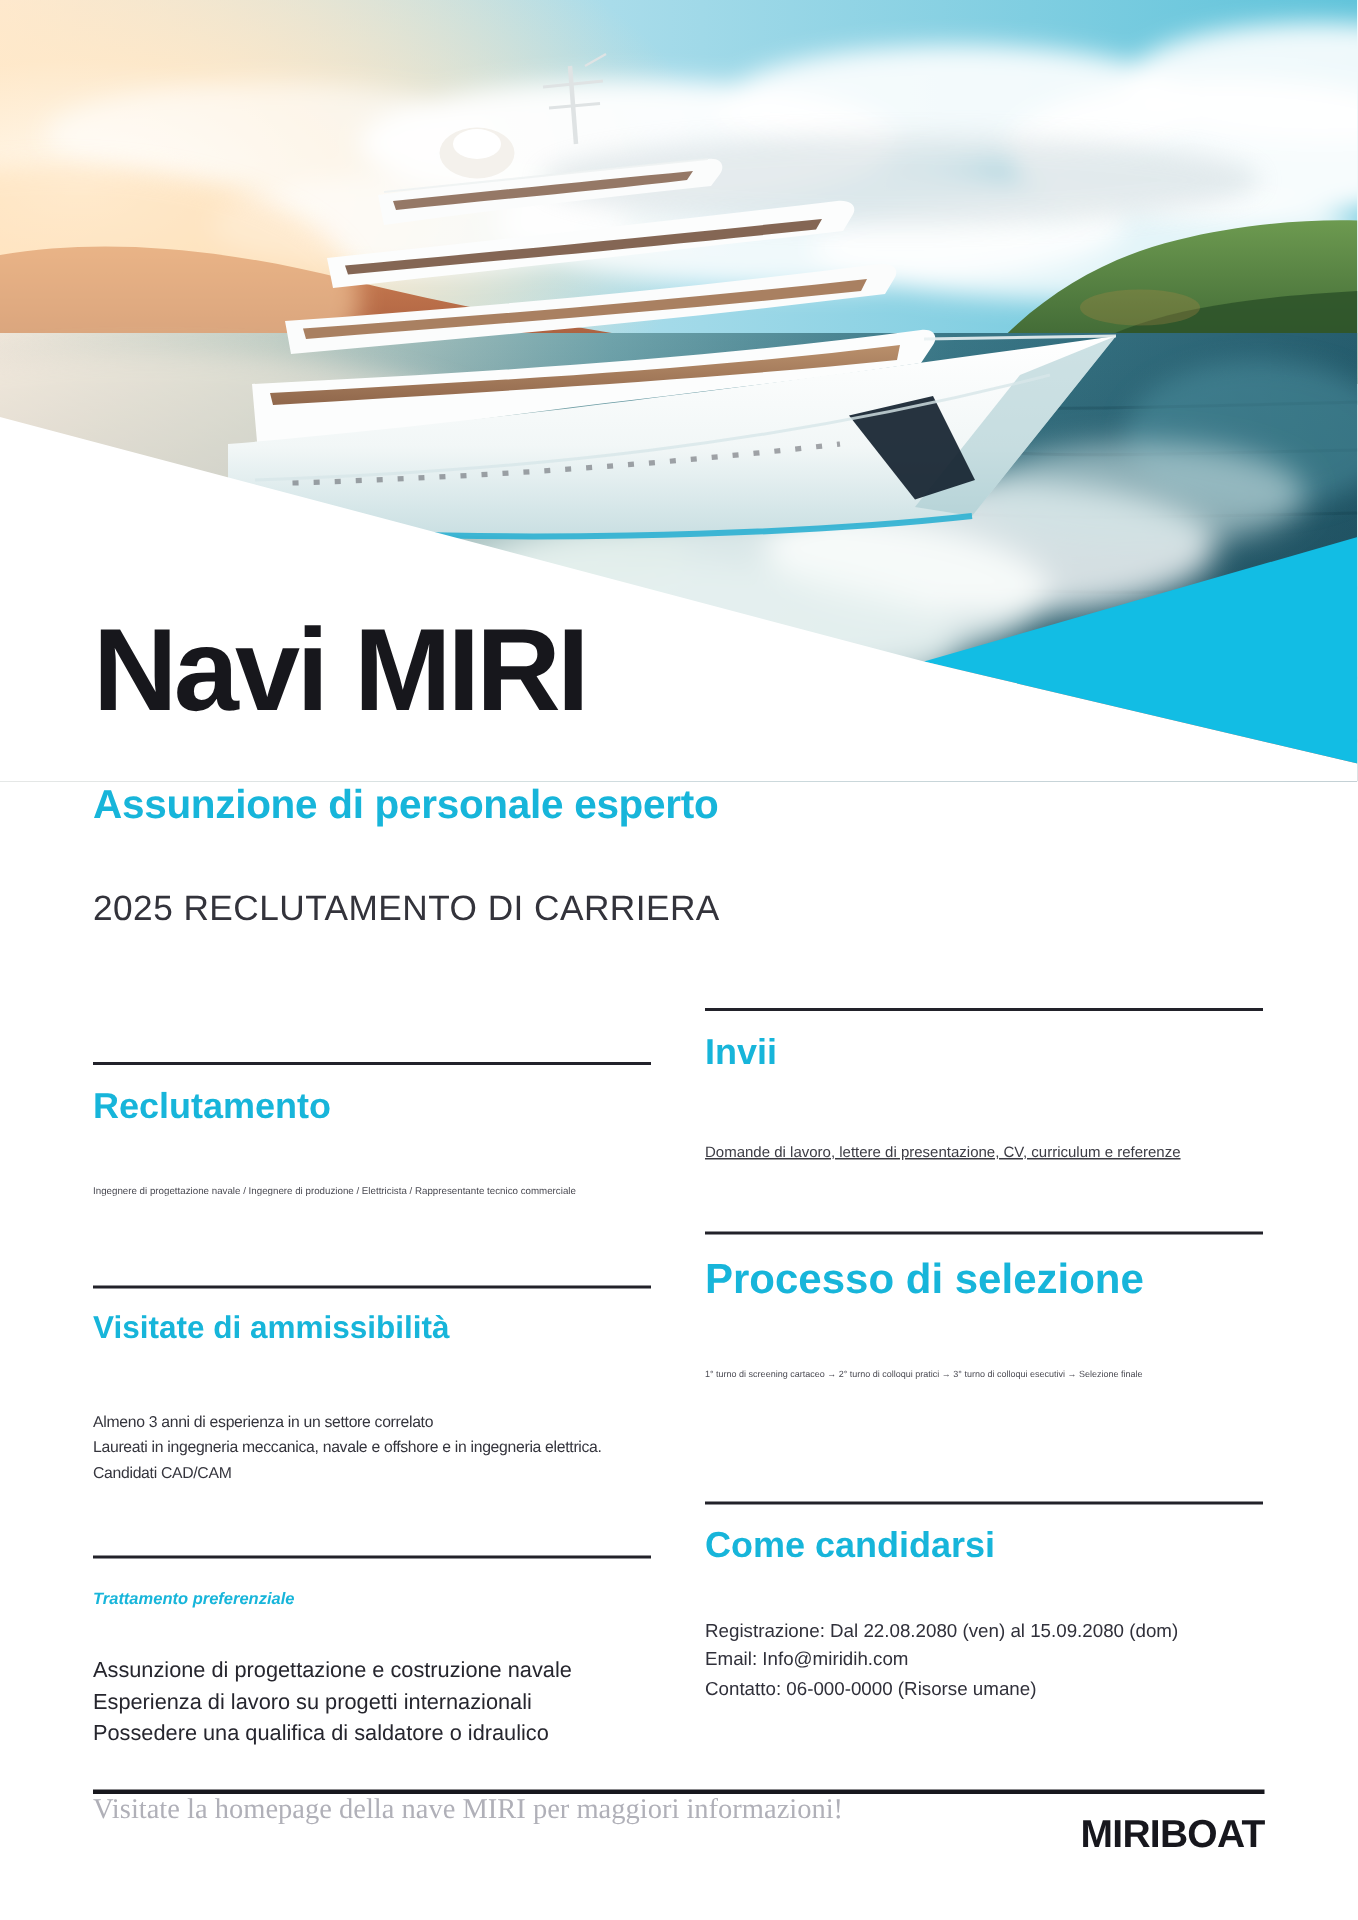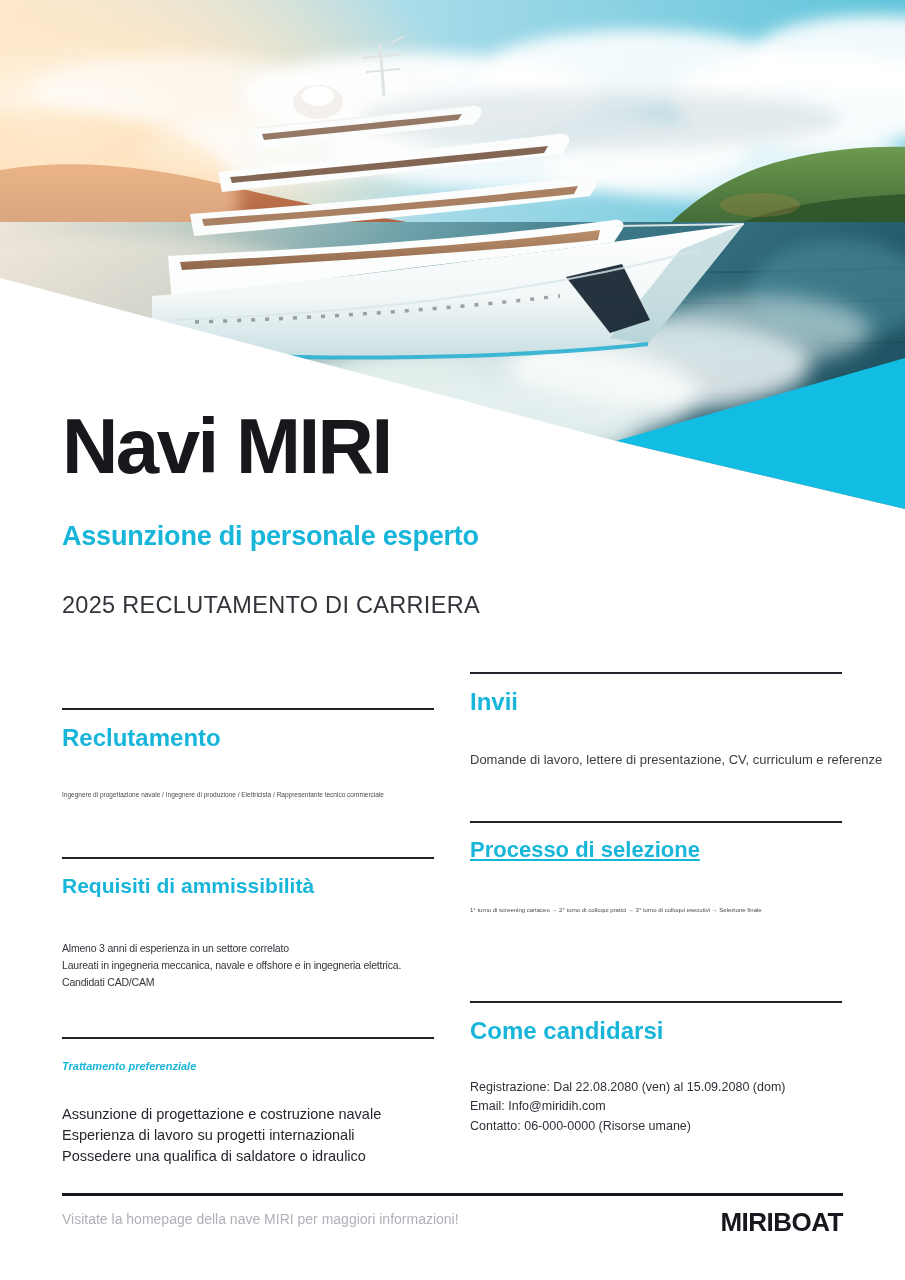--- a/index.html
+++ b/index.html
@@ -29,39 +29,39 @@
   .sec { position:absolute; width:372px; border-top:2px solid var(--rule,#22222a); }
   .col-l { left:62px;margin-top:36px; }
   .col-r { left:470px; }
   .row1 { top:672px; }
   .row2 { top:821px; }
   .row3 { top:1001px; }
 
   .sec h4 { font-weight:700; color:var(--accent,#17b5da); line-height:1.15; }
   .s1 h4, .s2 h4, .s6 h4 { font-size:24px; margin-top:14px; }
   .s3 h4 { font-size:21px;   margin-top:15px; }
-  .s4 h4 { font-size:22px;   margin-top:14px;text-decoration:underline; }
+  .s4 h4 { font-size:28px;   margin-top:14px; }
   .s5 h4 { font-size:11px; margin-top:21px;font-style:italic; }
 
   .sec .line { white-space:nowrap; }
   .s1 .body { margin-top:39px; font-size:6.5px;  color:#4a4a52; }
-  .s2 .body { margin-top:36px; font-size:13px; color:#3c3c44; }
+  .s2 .body { margin-top:47px; font-size:10px; color:#3c3c44;text-decoration:underline; }
   .s3 .body { margin-top:42px; font-size:10.5px; letter-spacing:-0.2px; color:#35353d; }
   .s3 .line { line-height:17px; }
   .s4 .body { margin-top:45px; font-size:6px;    color:#4a4a52; }
   .s5 .body { margin-top:31px; font-size:14.5px; color:#26262e; }
   .s5 .line { line-height:21px; }
   .s6 .body { margin-top:33px; font-size:12.5px; color:#30303a; }
   .s6 .line { line-height:19.5px; }
 
   .footer {
     position:absolute; left:62px; top:1193px; width:781px; height:70px;
     border-top:3px solid var(--brand,#17171d);
   }
-  .f-note { margin-top:15px; font-size:14px; color:var(--muted,#b0b0b8); }
+  .f-note { margin-top:0; font-size:19px; color:var(--muted,#b0b0b8);font-family:Liberation Serif, serif; }
   .f-brand {
     position:absolute; right:0; top:11px;
     font-size:26px; font-weight:800; letter-spacing:-0.5px;
     color:var(--brand,#17171d);
   }
 </style>
 </head>
 <body>
 
 <div class="poster">
@@ -203,21 +203,21 @@
   </section>
 
   <section class="sec s2 col-r row1">
     <h4>Invii</h4>
     <div class="body">
         <div class="line">Domande di lavoro, lettere di presentazione, CV, curriculum e referenze</div>
       </div>
   </section>
 
   <section class="sec s3 col-l row2">
-    <h4>Requisiti di ammissibilità</h4>
+    <h4>Visitate di ammissibilità</h4>
     <div class="body">
       <div class="line">Almeno 3 anni di esperienza in un settore correlato</div>
       <div class="line">Laureati in ingegneria meccanica, navale e offshore e in ingegneria elettrica.</div>
       <div class="line">Candidati CAD/CAM</div>
     </div>
   </section>
 
   <section class="sec s4 col-r row2">
     <h4>Processo di selezione</h4>
     <div class="body">

